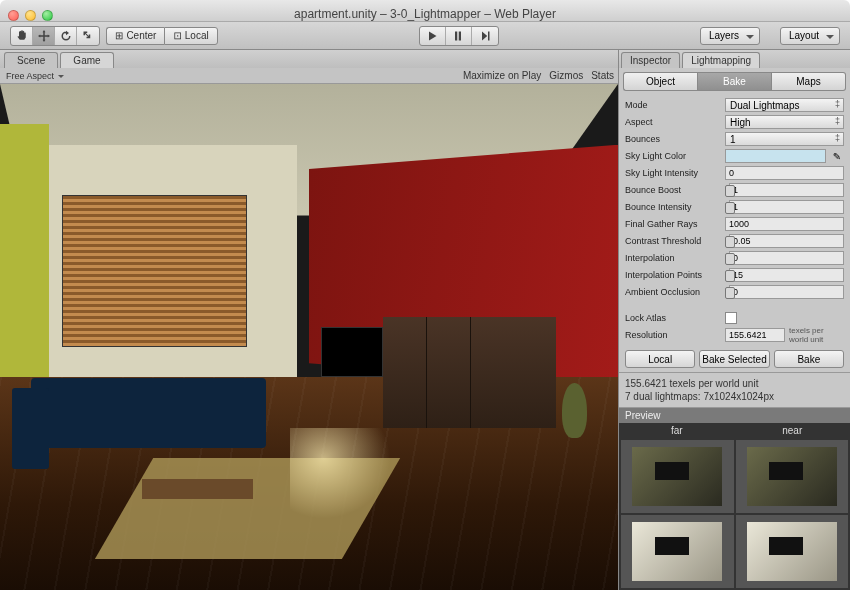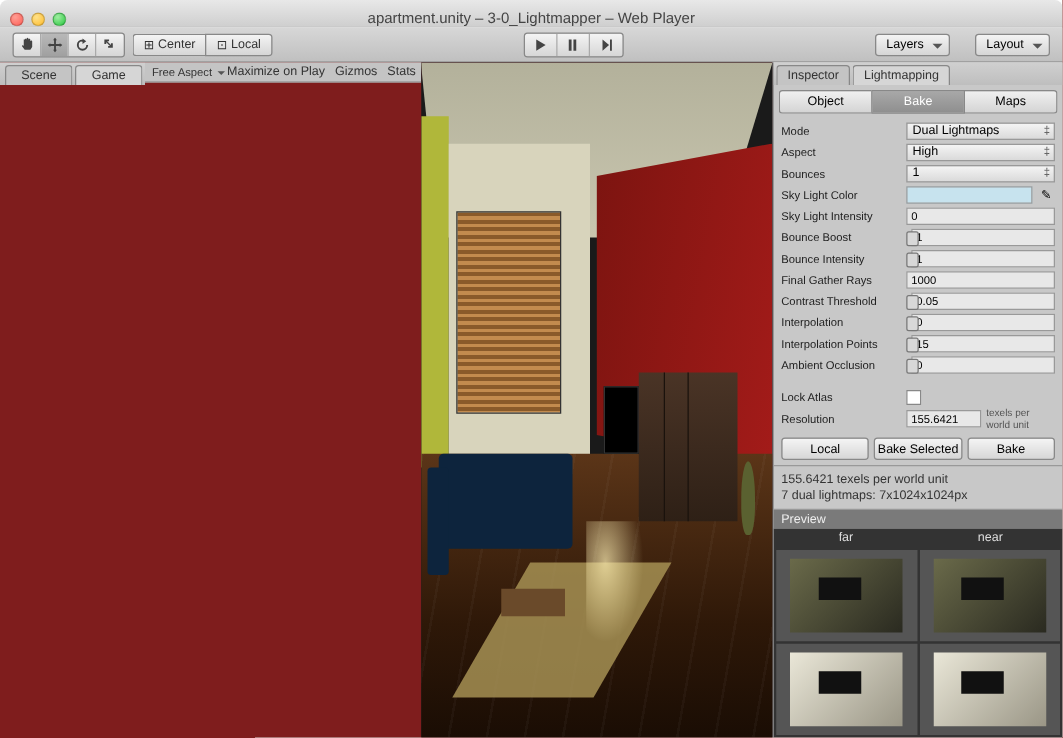--- a/index.html
+++ b/index.html
@@ -26,21 +26,21 @@
 .pivot-btn:first-child { border-radius: 3px 0 0 3px; border-right: none; }
 .pivot-btn:last-child { border-radius: 0 3px 3px 0; }
 .center-group { margin-left: auto; margin-right: auto; display: inline-flex; border: 1px solid #888; border-radius: 3px; overflow: hidden; background: linear-gradient(#f4f4f4,#d6d6d6); }
 .center-group .tbtn { width: 26px; }
 .right-ddls { display: flex; gap: 20px; }
 .ddl { height: 18px; border: 1px solid #888; border-radius: 3px; background: linear-gradient(#f4f4f4,#d6d6d6); padding: 0 18px 0 8px; display: flex; align-items: center; position: relative; cursor: pointer; font-size: 10px; min-width: 60px; }
 .ddl::after { content: ""; position: absolute; right: 5px; top: 7px; border: 4px solid transparent; border-top-color: #555; }
 
 
 .main { display: flex; height: 540px; background: #bdbdbd; }
-.viewport { flex: 1; display: flex; background: #7f1d1d; }
+.viewport { flex: 1; display: flex; flex-direction: column; background: #701a75; }
 .tabbar { height: 18px; background: linear-gradient(#d0d0d0,#bebebe); display: flex; align-items: flex-end; padding-left: 4px; }
 .tab { padding: 2px 12px; background: #c4c4c4; border: 1px solid #888; border-bottom: none; margin-right: 2px; border-radius: 3px 3px 0 0; cursor: pointer; font-size: 10px; color: #333; }
 .tab.active { background: #d6d6d6; }
 .aspect-bar { height: 16px; background: #c4c4c4; border-bottom: 1px solid #999; display: flex; align-items: center; padding: 0 4px; }
 .aspect-ddl { font-size: 9px; color: #333; padding: 0 12px 0 2px; position: relative; cursor: pointer; }
 .aspect-ddl::after { content:""; position:absolute; right:2px; top:4px; border:3px solid transparent; border-top-color:#555; }
 .aspect-right { margin-left: auto; display: flex; gap: 8px; font-size: 9px; color: #333; }
 .aspect-right span { cursor: pointer; }
 
 .render { flex: 1; background: #1a1a1a; position: relative; overflow: hidden; }
@@ -74,21 +74,21 @@
 .subtab:last-child { border-radius: 0 3px 3px 0; border-left: none; }
 
 .props { padding: 2px 6px; }
 .prop { display: flex; align-items: center; height: 16px; margin-bottom: 1px; }
 .prop label { flex: 0 0 100px; font-size: 9px; color: #222; }
 .prop .val { flex: 1; display: flex; align-items: center; gap: 4px; }
 .prop .val input[type=text] { width: 100%; height: 14px; font-size: 9px; padding: 0 3px; border: 1px solid #999; background: #e8e8e8; }
 .prop .val .slider { flex: 1; height: 4px; background: #999; border-radius: 2px; position: relative; cursor: pointer; }
 .prop .val .slider::before { content:""; position:absolute; left: var(--p,10%); top:-3px; width:8px; height:10px; background:#d8d8d8; border:1px solid #777; border-radius:2px; }
 .prop .val .num { width: 50px; height: 14px; font-size: 9px; padding: 0 3px; border: 1px solid #999; background: #e8e8e8; }
-.prop .val .ddlv { flex:1; height:14px; border:1px solid #999; background:linear-gradient(#f4f4f4,#dadada); font-size:9px; padding:0 14px 0 4px; display:flex;position:relative; cursor:pointer;}
+.prop .val .ddlv { flex:1; height:14px; border:1px solid #999; background:linear-gradient(#f4f4f4,#dadada); font-size:9px; padding:0 14px 0 4px; display:flex;align-items:center; position:relative; cursor:pointer;}
 .prop .val .ddlv::after{content:"‡";position:absolute;right:3px;top:0;font-size:9px;color:#555;}
 .color-field { flex:1; height:14px; border:1px solid #999; background:#c7e3ee; cursor:pointer; }
 .eyedrop { width:14px; height:14px; display:flex;align-items:center;justify-content:center;cursor:pointer; }
 .chk { width:12px; height:12px; border:1px solid #888; background:#fff; cursor:pointer;}
 .unit { font-size:8px; color:#555; }
 
 .action-btns { display:flex; gap:4px; padding:4px 6px; }
 .action-btns button { flex:1; height:18px; border:1px solid #888; border-radius:3px; background:linear-gradient(#f4f4f4,#d6d6d6); font-size:10px; cursor:pointer; }
 
 .stats { padding:4px 6px; border-top:1px solid #999; border-bottom:1px solid #999; font-size:9px; color:#333; line-height:1.3; }

